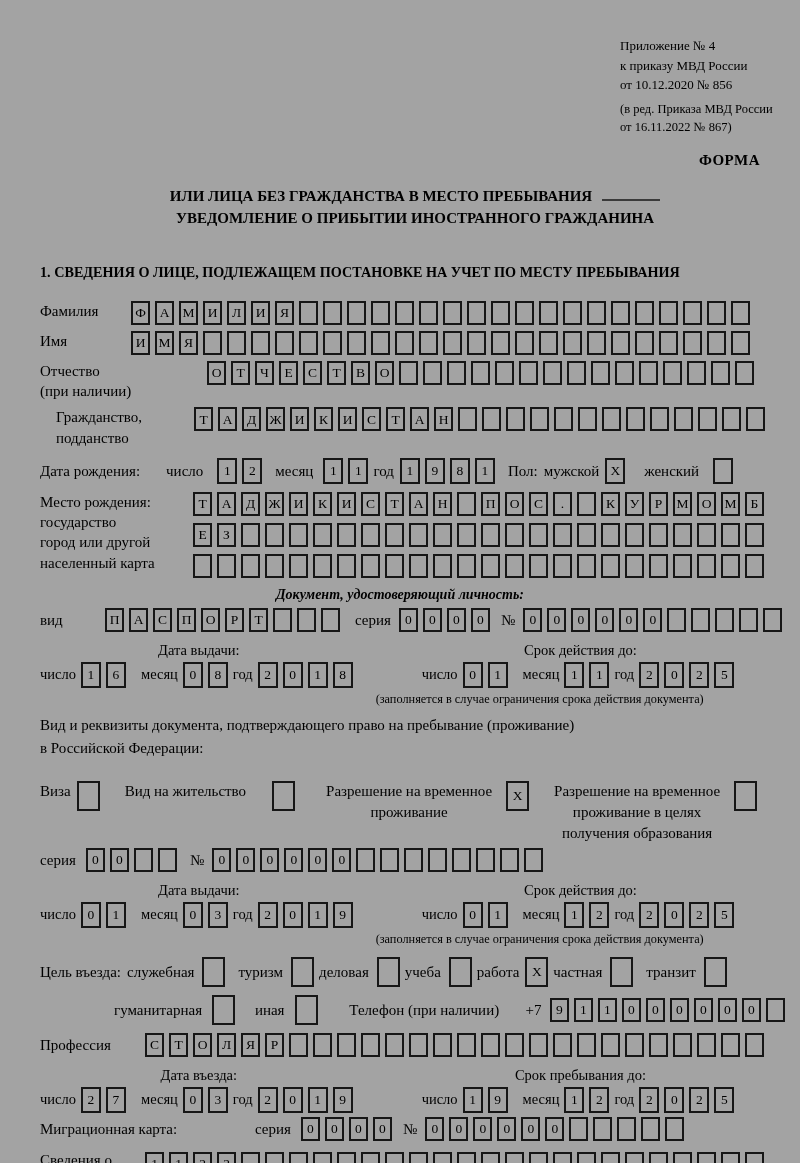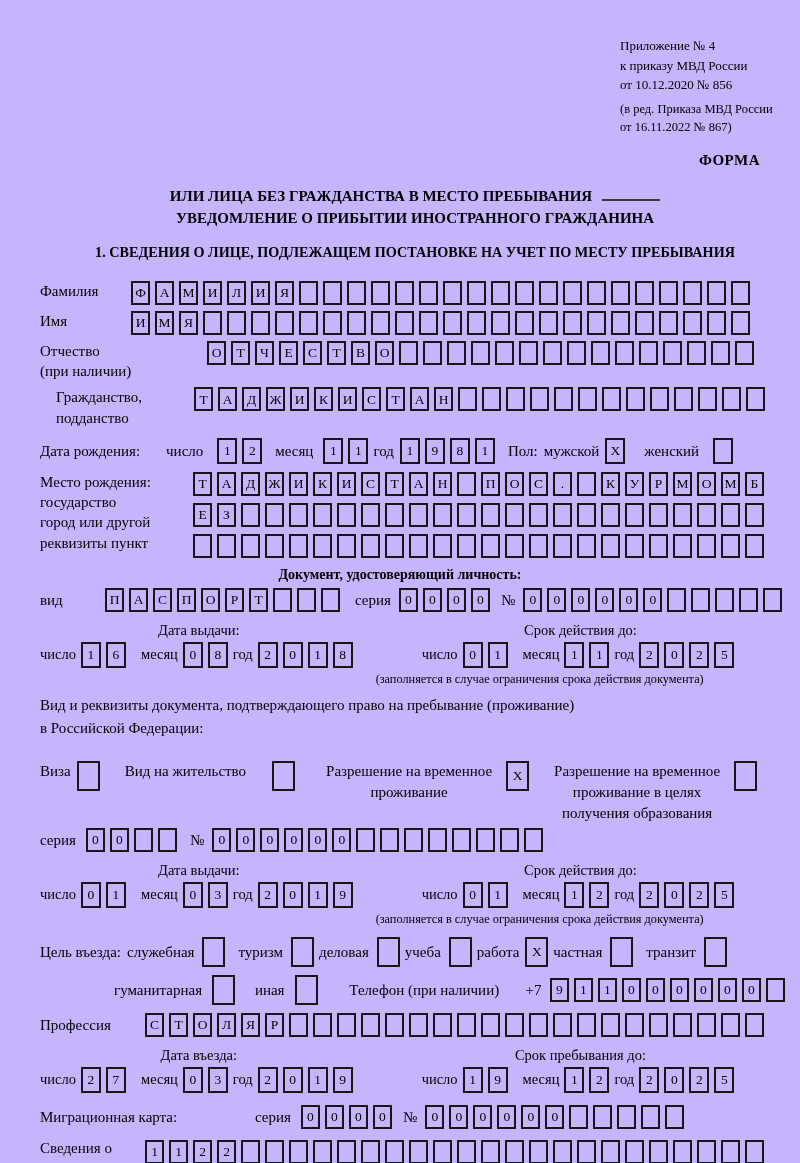--- a/index.html
+++ b/index.html
@@ -1,47 +1,47 @@
 <!DOCTYPE html>
 <html><head>
 <meta charset="utf-8">
 <style>
   html,body{margin:0;padding:0;background:#fff;}
   .page{
-    width:800px;height:1163px;background:#c4b5fd;color:#000;
+    width:800px;height:1163px;background:#a3a3a3;color:#000;
     font-family:"Liberation Serif",serif;
     box-sizing:border-box;padding:36px 10px 0 40px;
     position:relative;overflow:hidden;
   }
   
   .hdr{margin-left:580px;font-size:13px;line-height:1.5;}
   .hdr-sub{margin-left:580px;font-size:12.5px;line-height:1.45;margin-top:5px;}
   .forma{text-align:right;padding-right:30px;font-weight:bold;font-size:15px;margin-top:16px;letter-spacing:.5px;}
   .title{text-align:center;font-weight:bold;font-size:15px;line-height:1.5;margin-top:16px;}
   .blank-line{display:inline-block;width:58px;height:13px;border-bottom:2px solid #3a3a3a;margin-left:10px;}
-  .sec{font-weight:bold;font-size:14.2px;margin-top:14px;white-space:nowrap;text-align:center;}
+  .sec{font-weight:bold;font-size:14.2px;margin-top:34px;white-space:nowrap;}
 
   
   .row{display:flex;align-items:flex-start;margin-top:6px;}
   .lbl{font-size:15px;line-height:1.35;flex:none;}
   .w91{width:91px;} .w167{width:167px;} .w138{width:138px;margin-left:16px;} .w153{width:153px;}
   .w65{width:65px;} .w105{width:105px;} .w175{width:175px;}
   .cells{display:inline-flex;flex:none;}
   .cell{
     width:15px;height:20px;border:2px solid #161616;margin-right:5px;flex:none;
     display:inline-flex;align-items:center;justify-content:center;
     font-size:13.5px;line-height:1;
   }
   .sbox .cell{width:16px;height:22px;}
   .cbox .cell{width:19px;height:26px;}
   .ml6{margin-left:6px;} .ml8{margin-left:8px;} .ml10{margin-left:10px;}
   .ml14{margin-left:14px;} .ml20{margin-left:20px;} .ml26{margin-left:26px;} .ml40{margin-left:40px;}
   .mt10{margin-top:10px;}
 
-  .center-hdr{font-weight:bold;font-size:14px;text-align:center;margin-top:10px;width:720px;}
+  .center-hdr{font-weight:bold;font-size:14px;text-align:center;margin-top:10px;width:720px;font-style:italic;}
 
   
   .bp{display:flex;align-items:flex-start;margin-top:8px;}
   .bp-rows .cells{display:flex;margin-bottom:7px;}
 
   
   .daterow{display:flex;margin-top:10px;}
   .dgroup{flex:none;}
   .dg-l{margin-left:0;} .dg-r{margin-left:64px;}
   .dhead{text-align:center;font-size:14.5px;margin-bottom:3px;}
@@ -235,21 +235,21 @@
     <span class="cells sbox ml14">
         <span class="cell"></span>
       </span>
   </div>
 
   <div class="bp">
     <span class="lbl w153">
       <div>Место рождения:</div>
       <div>государство</div>
       <div>город или другой</div>
-      <div>реквизиты пункт</div>
+      <div>населенный карта</div>
     </span>
     <span class="bp-rows">
       <span class="cells">
           <span class="cell">Т</span>
           <span class="cell">А</span>
           <span class="cell">Д</span>
           <span class="cell">Ж</span>
           <span class="cell">И</span>
           <span class="cell">К</span>
           <span class="cell">И</span>
@@ -646,21 +646,21 @@
         <span class="cells sbox">
             <span class="cell">2</span>
             <span class="cell">0</span>
             <span class="cell">2</span>
             <span class="cell">5</span>
           </span>
       </div>
     </div>
   </div>
 
-  <div class="row" style="align-items:center;margin-top:12px;">
+  <div class="row" style="align-items:center;margin-top:4px;">
     <span class="lbl w175">Миграционная карта:</span>
     <span class="lbl ml40">серия</span>
     <span class="cells ml10">
         <span class="cell">0</span>
         <span class="cell">0</span>
         <span class="cell">0</span>
         <span class="cell">0</span>
       </span>
     <span class="lbl ml6">№</span>
     <span class="cells ml8">

